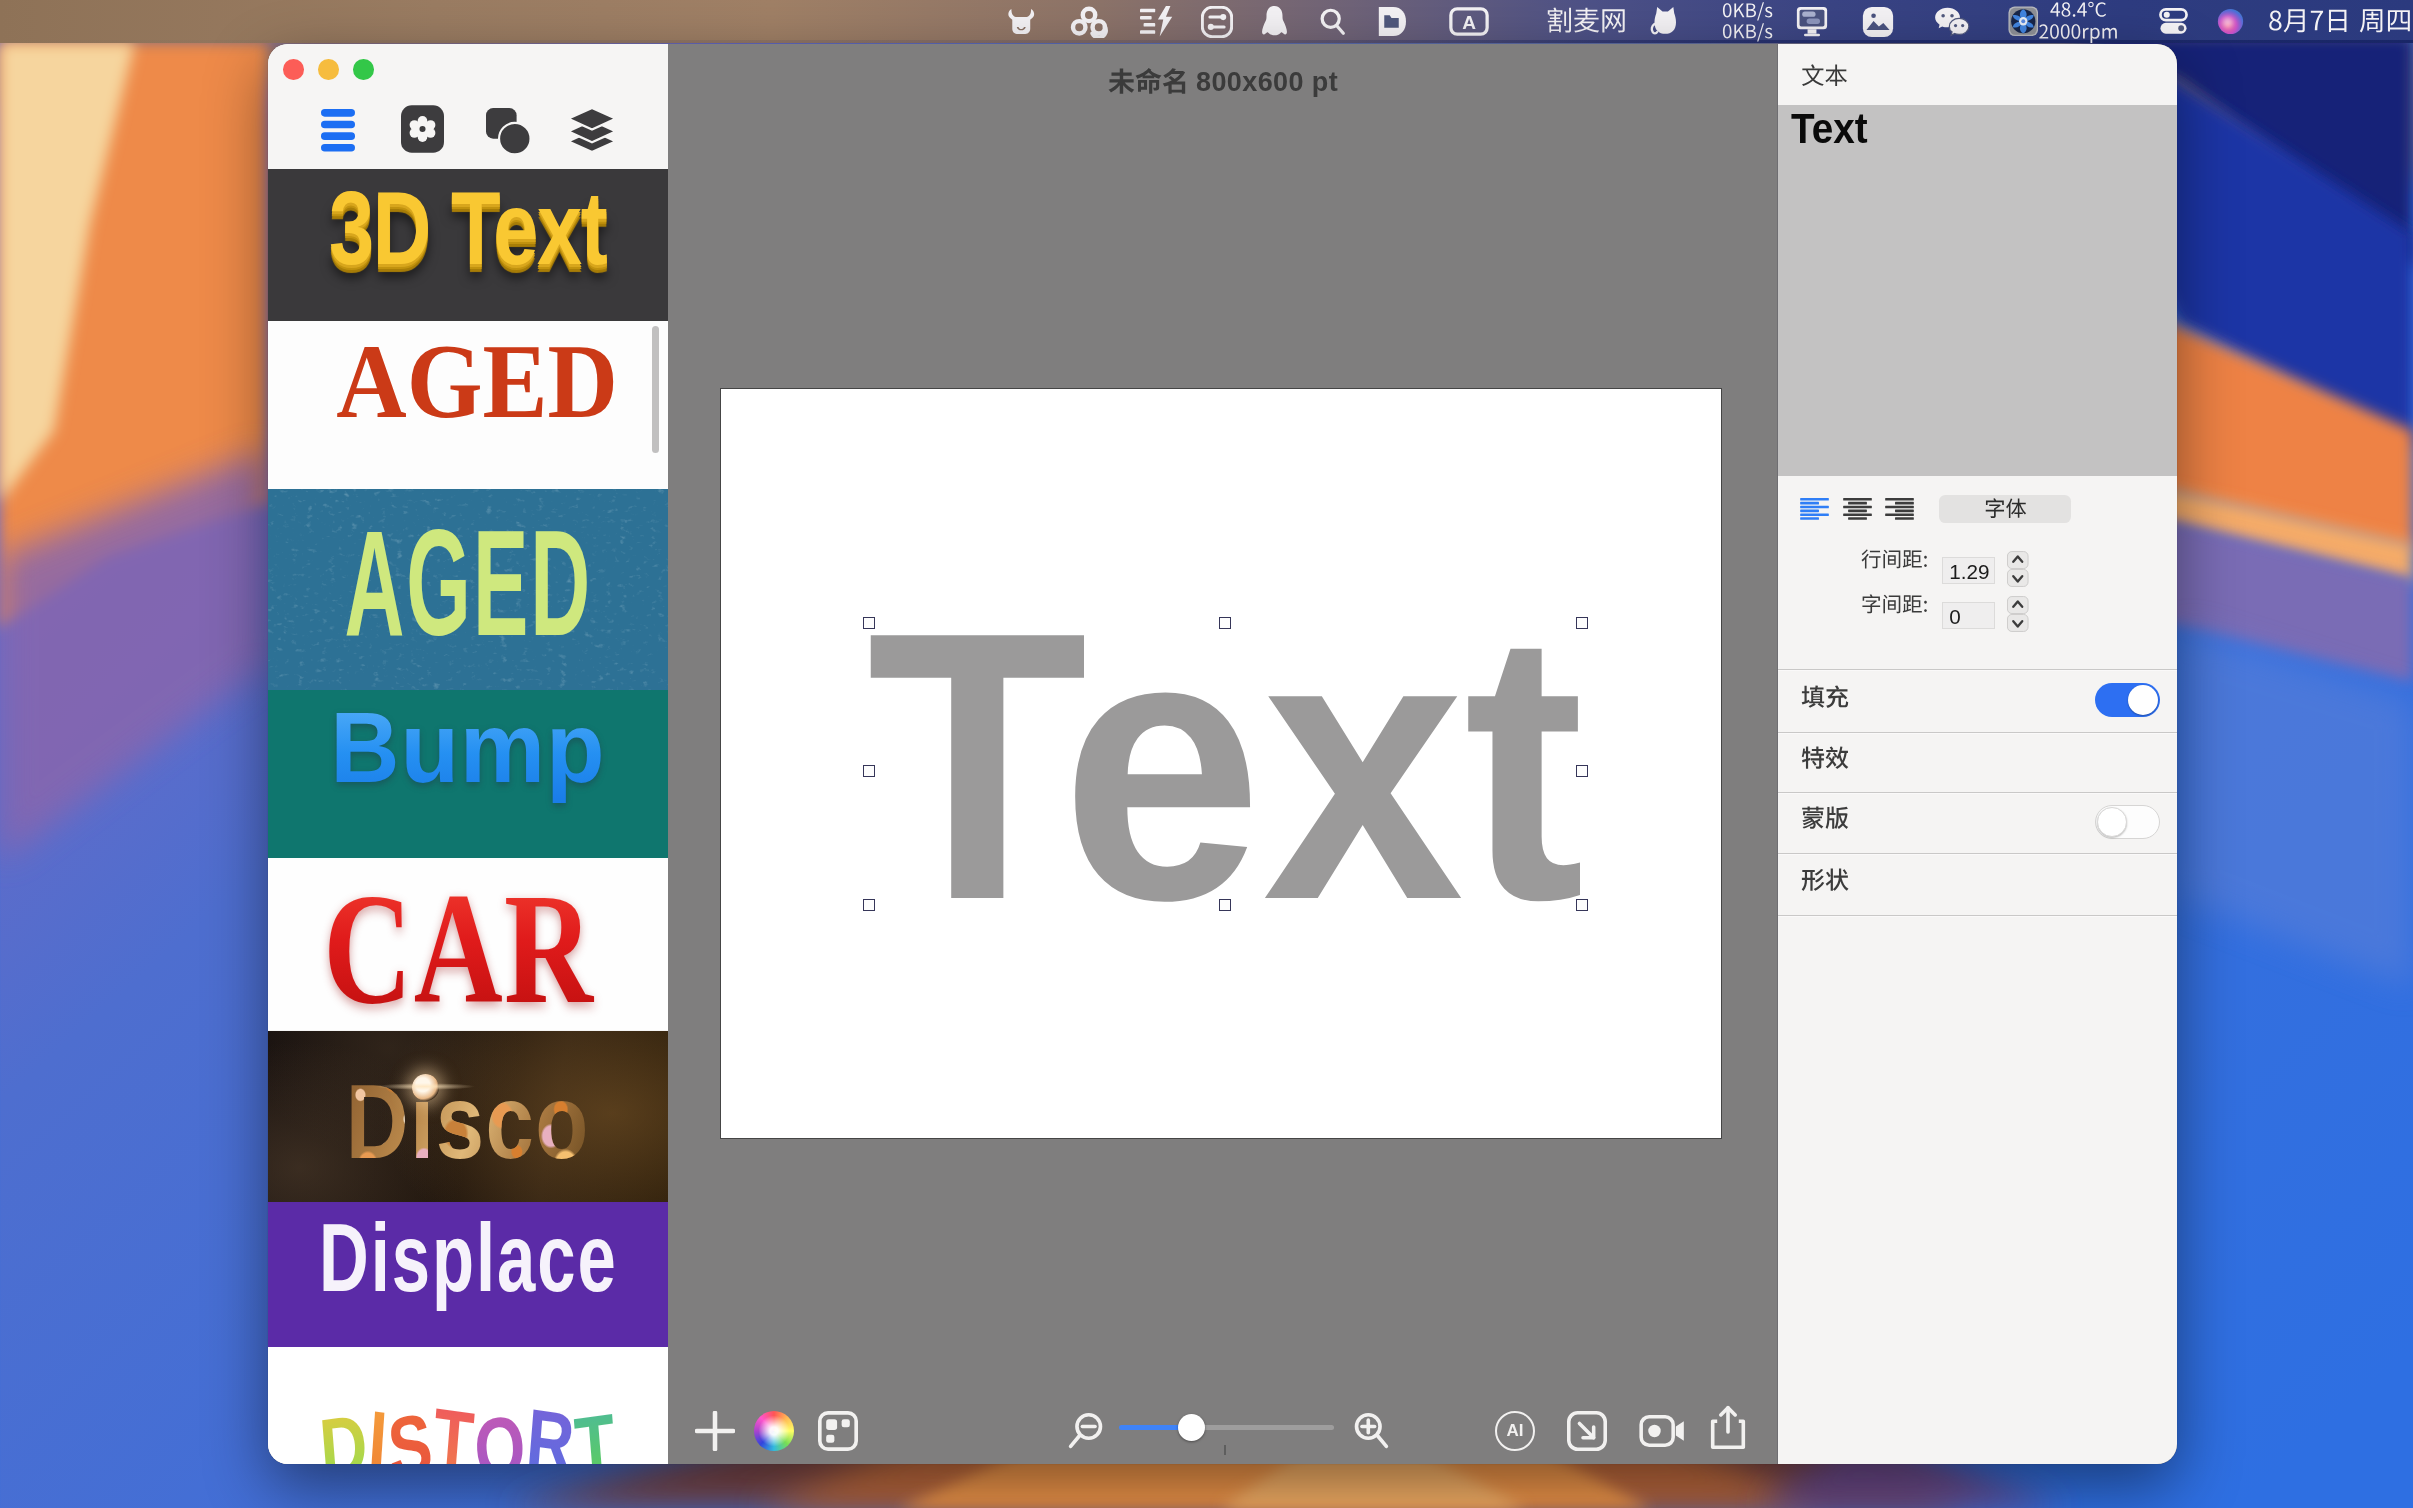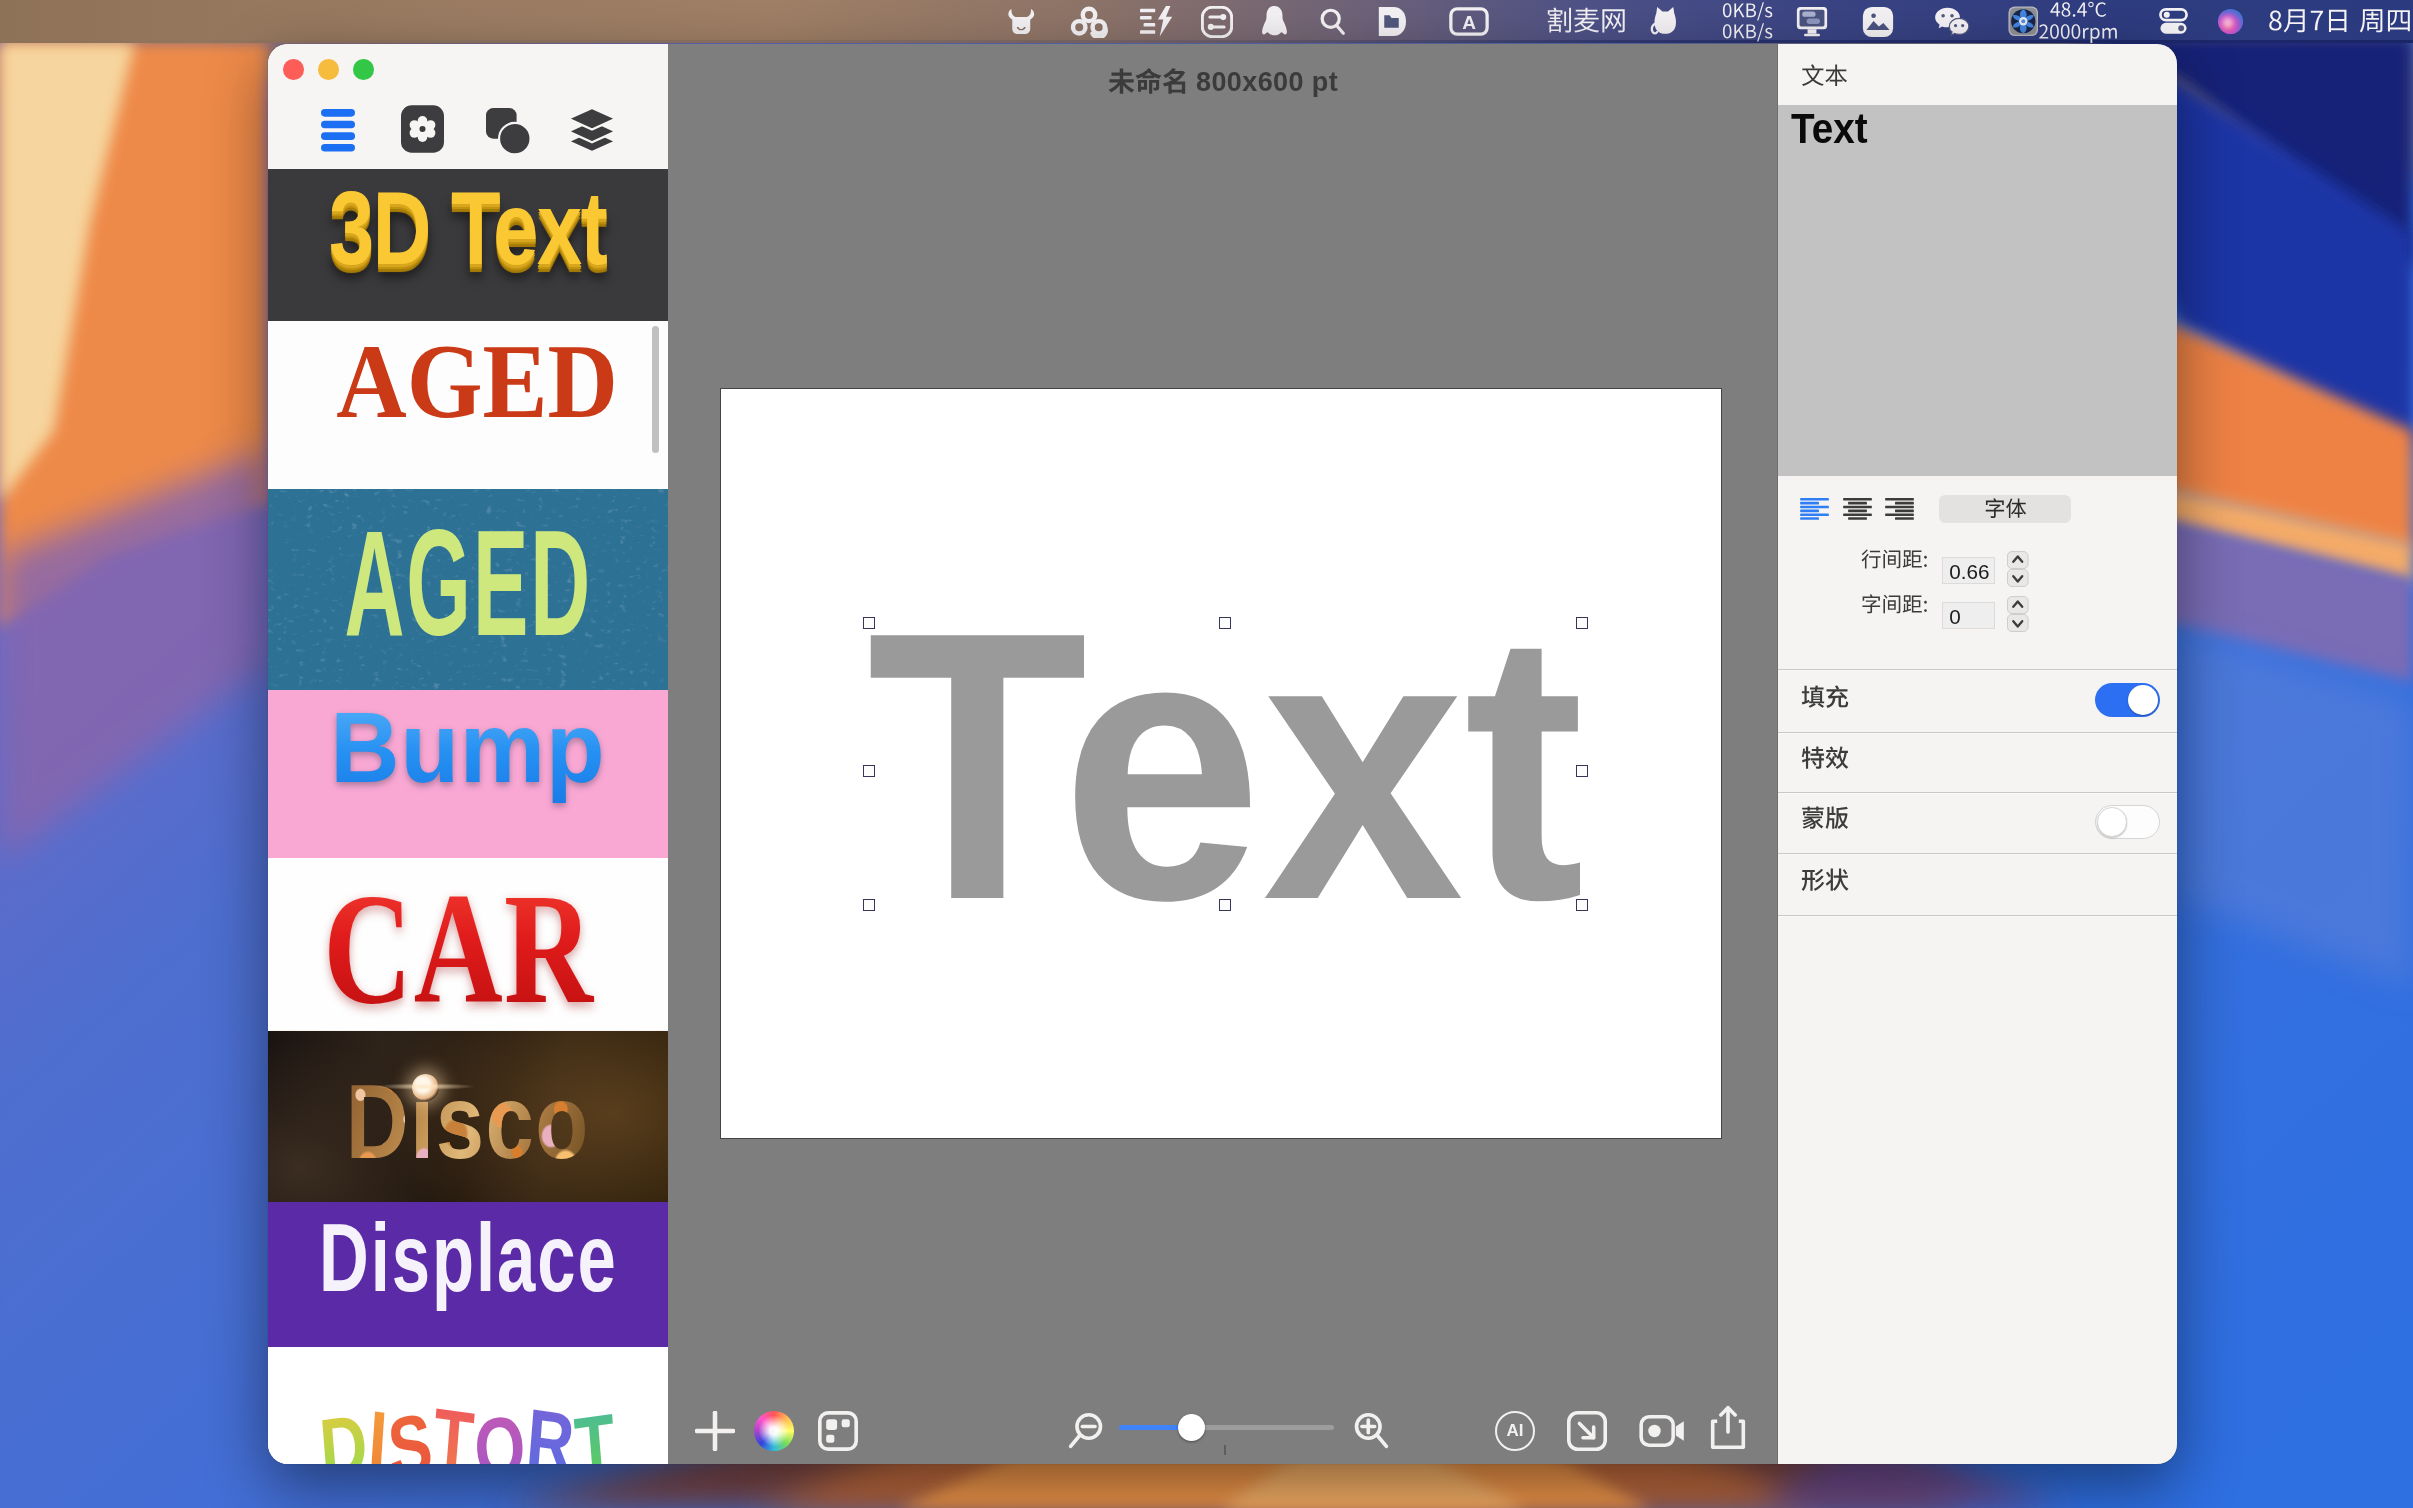--- a/index.html
+++ b/index.html
@@ -297,21 +297,21 @@
       <div class="preset" style="top:445px;height:201px;background:#2d7195">
         <svg class="abs" style="left:0;top:0" width="400" height="201" viewBox="0 0 445 224">
           <filter id="gr">
             <feTurbulence type="fractalNoise" baseFrequency="0.12 0.18" numOctaves="3" seed="7"></feTurbulence>
             <feColorMatrix type="matrix" values="0 0 0 0 0.85  0 0 0 0 0.93  0 0 0 0 0.95  0.9 0.9 0 0 -1.05"></feColorMatrix>
           </filter>
           <rect width="445" height="224" filter="url(#gr)" opacity="0.5"></rect>
         </svg>
         <div style="position:relative;font-weight:bold;font-size:151px;color:#cfe87e;transform:scaleX(0.55);letter-spacing:3.6px;padding-top:7.2px">AGED</div>
       </div>
-      <div class="preset" style="top:646px;height:168px;background:#f9a8d4">
+      <div class="preset" style="top:646px;height:168px;background:#0f766e">
         <div style="font-weight:bold;font-size:101px;background:linear-gradient(180deg,#56b0f8 5%,#2590f2 55%,#1a7de8 95%);-webkit-background-clip:text;background-clip:text;color:transparent;transform:scaleX(0.95);letter-spacing:0.9px;filter:drop-shadow(0 3.6px 3.6px rgba(40,40,60,.38))">Bump</div>
       </div>
       <div class="preset" style="top:814px;height:172px;background:#fefefe">
         <div style="font-family:'Liberation Serif',serif;font-weight:bold;font-size:158px;background:linear-gradient(180deg,#ff6a52 0%,#f23c30 8%,#e01b1b 45%,#c00f0f 90%);-webkit-background-clip:text;background-clip:text;color:transparent;transform:scaleX(0.78);letter-spacing:1.8px;margin-left:-19px;filter:drop-shadow(0 4.5px 5.4px rgba(150,10,10,.4))">CAR</div>
       </div>
       <div class="preset" style="top:987px;height:171px;background:#191210">
         <div class="abs" style="inset:0;background:
  radial-gradient(323px 207px at 86% 48%, rgba(120,84,38,.6), rgba(40,28,14,0) 72%),
  radial-gradient(233px 180px at 8% 80%, rgba(90,70,50,.5), rgba(30,20,10,0) 70%),
  radial-gradient(180px 144px at 30% 10%, rgba(70,55,40,.45), rgba(30,20,10,0) 75%),
@@ -433,21 +433,21 @@
           <path transform="matrix(0.0240,0,0,-0.0240,0.0,20.6)" d="M460 363V300H69V228H460V14C460 0 455 -5 437 -6C419 -6 354 -6 287 -4C300 -24 314 -58 319 -79C404 -79 457 -78 492 -67C528 -54 539 -32 539 12V228H930V300H539V337C627 384 717 452 779 516L728 555L711 551H233V480H635C584 436 519 392 460 363ZM424 824C443 798 462 765 475 736H80V529H154V664H843V529H920V736H563C549 769 523 814 497 847Z"></path>
           <path transform="matrix(0.0240,0,0,-0.0240,24.0,20.6)" d="M251 836C201 685 119 535 30 437C45 420 67 380 74 363C104 397 133 436 160 479V-78H232V605C266 673 296 745 321 816ZM416 175V106H581V-74H654V106H815V175H654V521C716 347 812 179 916 84C930 104 955 130 973 143C865 230 761 398 702 566H954V638H654V837H581V638H298V566H536C474 396 369 226 259 138C276 125 301 99 313 81C419 177 517 342 581 518V175Z"></path>
         </svg>
       </div>
       <div class="abs" style="left:83px;top:505px"><svg width="67" height="22.4" viewBox="0 0 75 25" fill="#3a3a3a">
           <path transform="matrix(0.0230,0,0,-0.0230,0.0,19.8)" d="M435 780V708H927V780ZM267 841C216 768 119 679 35 622C48 608 69 579 79 562C169 626 272 724 339 811ZM391 504V432H728V17C728 1 721 -4 702 -5C684 -6 616 -6 545 -3C556 -25 567 -56 570 -77C668 -77 725 -77 759 -66C792 -53 804 -30 804 16V432H955V504ZM307 626C238 512 128 396 25 322C40 307 67 274 78 259C115 289 154 325 192 364V-83H266V446C308 496 346 548 378 600Z"></path>
           <path transform="matrix(0.0230,0,0,-0.0230,23.0,19.8)" d="M91 615V-80H168V615ZM106 791C152 747 204 684 227 644L289 684C265 726 211 785 164 827ZM379 295H619V160H379ZM379 491H619V358H379ZM311 554V98H690V554ZM352 784V713H836V11C836 -2 832 -6 819 -7C806 -7 765 -8 723 -6C733 -25 743 -57 747 -75C808 -75 851 -75 878 -63C904 -50 913 -31 913 11V784Z"></path>
           <path transform="matrix(0.0230,0,0,-0.0230,46.0,19.8)" d="M152 732H345V556H152ZM551 488H817V284H551ZM942 788H476V-40H960V33H551V213H888V559H551V714H942ZM35 37 54 -34C158 -5 301 35 437 73L428 139L298 104V281H429V347H298V491H413V797H86V491H228V85L151 65V390H87V49Z"></path>
           <path transform="matrix(0.0230,0,0,-0.0230,69.0,19.8)" d="M139 390C175 390 205 418 205 460C205 501 175 530 139 530C102 530 73 501 73 460C73 418 102 390 139 390ZM139 -13C175 -13 205 15 205 56C205 98 175 126 139 126C102 126 73 98 73 56C73 15 102 -13 139 -13Z"></path>
         </svg></div>
-      <div class="abs" style="left:164px;top:513px;width:53px;height:27px;background:#efeeee;border:0.9px solid #dcdbda;font-size:20.7px;color:#1c1c1c;padding:1.8px 0 0 6.3px">0.66</div>
+      <div class="abs" style="left:164px;top:513px;width:53px;height:27px;background:#efeeee;border:0.9px solid #dcdbda;font-size:20.7px;color:#1c1c1c;padding:1.8px 0 0 6.3px">1.29</div>
       <div class="abs" style="left:83px;top:550px"><svg width="67" height="22.4" viewBox="0 0 75 25" fill="#3a3a3a">
           <path transform="matrix(0.0230,0,0,-0.0230,0.0,19.8)" d="M460 363V300H69V228H460V14C460 0 455 -5 437 -6C419 -6 354 -6 287 -4C300 -24 314 -58 319 -79C404 -79 457 -78 492 -67C528 -54 539 -32 539 12V228H930V300H539V337C627 384 717 452 779 516L728 555L711 551H233V480H635C584 436 519 392 460 363ZM424 824C443 798 462 765 475 736H80V529H154V664H843V529H920V736H563C549 769 523 814 497 847Z"></path>
           <path transform="matrix(0.0230,0,0,-0.0230,23.0,19.8)" d="M91 615V-80H168V615ZM106 791C152 747 204 684 227 644L289 684C265 726 211 785 164 827ZM379 295H619V160H379ZM379 491H619V358H379ZM311 554V98H690V554ZM352 784V713H836V11C836 -2 832 -6 819 -7C806 -7 765 -8 723 -6C733 -25 743 -57 747 -75C808 -75 851 -75 878 -63C904 -50 913 -31 913 11V784Z"></path>
           <path transform="matrix(0.0230,0,0,-0.0230,46.0,19.8)" d="M152 732H345V556H152ZM551 488H817V284H551ZM942 788H476V-40H960V33H551V213H888V559H551V714H942ZM35 37 54 -34C158 -5 301 35 437 73L428 139L298 104V281H429V347H298V491H413V797H86V491H228V85L151 65V390H87V49Z"></path>
           <path transform="matrix(0.0230,0,0,-0.0230,69.0,19.8)" d="M139 390C175 390 205 418 205 460C205 501 175 530 139 530C102 530 73 501 73 460C73 418 102 390 139 390ZM139 -13C175 -13 205 15 205 56C205 98 175 126 139 126C102 126 73 98 73 56C73 15 102 -13 139 -13Z"></path>
         </svg></div>
       <div class="abs" style="left:164px;top:558px;width:53px;height:27px;background:#efeeee;border:0.9px solid #dcdbda;font-size:20.7px;color:#1c1c1c;padding:1.8px 0 0 6.3px">0</div>
       <div class="abs" style="left:229px;top:507px"><svg width="21.5" height="36" viewBox="0 0 24 40">
     <rect x="0.5" y="0.5" width="23" height="19" rx="5" fill="#e9e8e7" stroke="#c9c8c7"></rect>
     <rect x="0.5" y="20.5" width="23" height="19" rx="5" fill="#e9e8e7" stroke="#c9c8c7"></rect>

